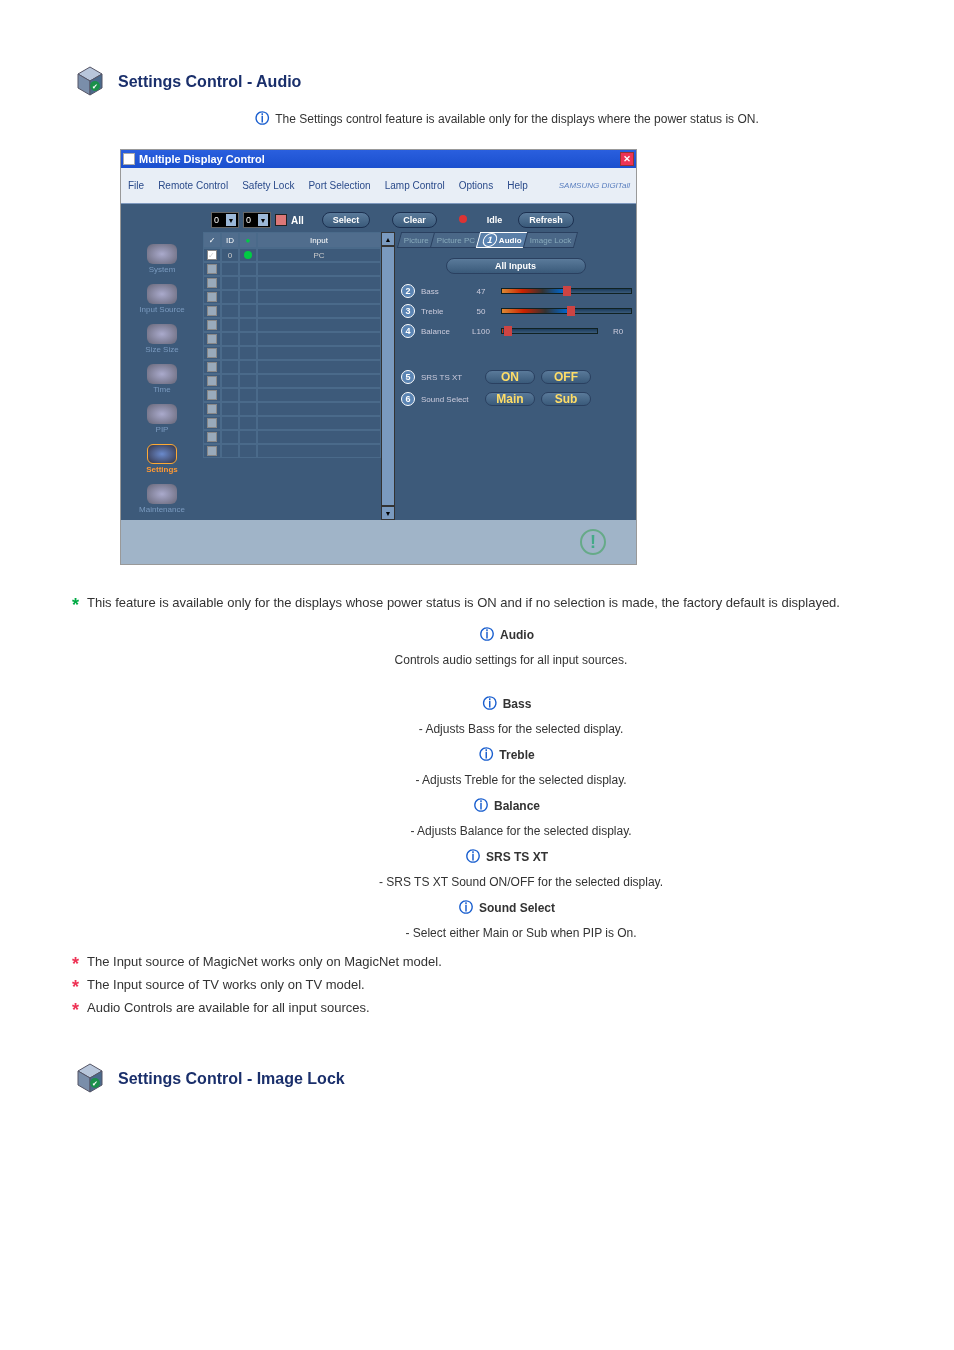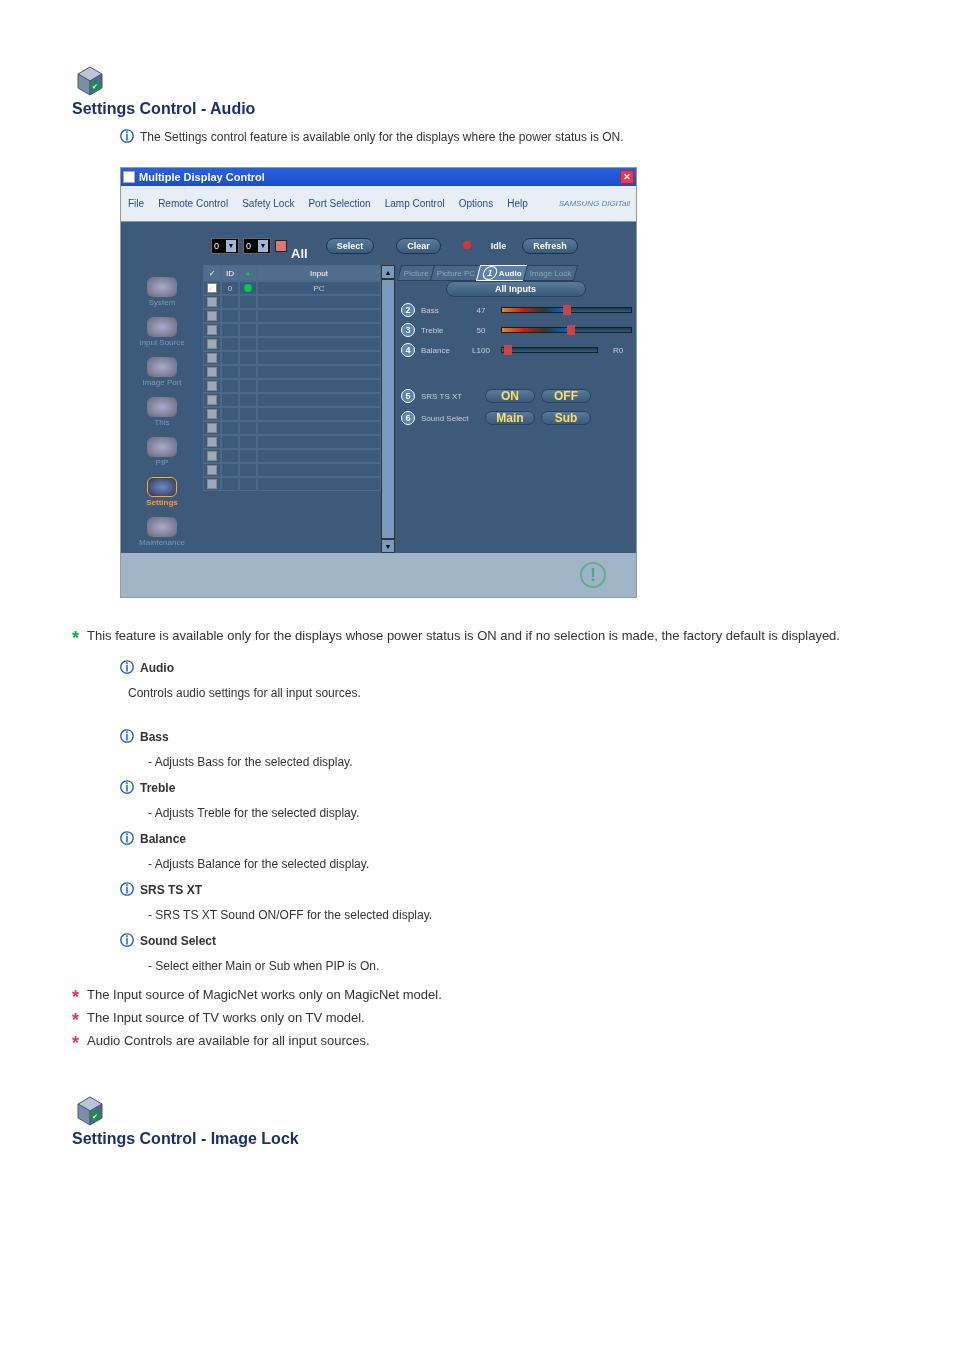--- a/index.html
+++ b/index.html
@@ -7,41 +7,42 @@
     width: 954px;
     height: 1350px;
     background: #fff;
     font-family: Arial, sans-serif;
     font-size: 12px;
     color: #333;
     position: relative;
   }
   .section-header {
     display: flex;
+    align-items: center;
     margin: 20px 0 8px 72px;
-    flex-direction: column;
   }
   .cube-icon {
     width: 36px;
     height: 36px;
     margin-right: 10px;
     position: relative;
   }
   .cube-icon svg { width: 36px; height: 36px; }
   .section-title {
     color: #1a2f6b;
     font-size: 16px;
     font-weight: bold;
   }
   .section-body {
     margin-left: 120px;
     margin-right: 60px;
     font-size: 12px;
     line-height: 1.5;
     color: #333;
+    text-align: center;
   }
   .section-body p { margin-bottom: 6px; }
 
   
   .screenshot {
     width: 517px;
     margin: 20px auto 30px 120px;
     border: 1px solid #999;
     background: #3d5a7a;
     font-size: 10px;
@@ -74,21 +75,21 @@
   .toprow {
     background:#3d5a7a;
     padding:8px 8px 4px 90px;
     display:flex;
     align-items:center;
     gap:4px;
   }
   .dd { width:28px;height:16px;background:#000;color:#fff;border:1px solid #666;font-size:9px;padding:0 2px;display:flex;align-items:center;justify-content:space-between;}
   .dd .arr{width:10px;height:12px;background:#9cb8d8;font-size:7px;display:flex;align-items:center;justify-content:center;color:#000;}
   .chkAll{width:12px;height:12px;background:#d77;border:1px solid #222;}
-  .lblAll{color:#fff;font-weight:bold;font-size:13px;margin-top:16px;}
+  .lblAll{color:#fff;font-weight:bold;font-size:10px;}
   .btn3d {
     background:linear-gradient(#5a7a9a,#3a5a7a);
     border:1px solid #1c3050;
     border-radius:10px;
     color:#fff;
     font-size:9px;
     font-weight:bold;
     padding:2px 10px;
     height:16px;
     display:flex;align-items:center;
@@ -117,21 +118,21 @@
   .chk{width:10px;height:10px;border:1px solid #888;background:#9ab;}
   .chk.on{background:#fff;}
   .led{width:8px;height:8px;border-radius:4px;background:#0c4;}
   .scrollbtn{width:14px;height:14px;background:#7a9abf;border:1px solid #333;color:#000;display:flex;align-items:center;justify-content:center;font-size:7px;}
   .rightpanel{flex:1;padding:0 4px 4px 4px;position:relative;}
   .tabs{display:flex;height:16px;}
   .tab{background:#4a6787;border:1px solid #2a4060;color:#8ab;font-size:8px;padding:2px 4px;transform:skewX(-15deg);margin-right:-2px;display:flex;align-items:center;}
   .tab span{transform:skewX(15deg);}
   .tab.active{background:#5a7fa8;color:#fff;font-weight:bold;border-color:#fff;}
   .circnum{width:14px;height:14px;border:1px solid #fff;border-radius:50%;background:#5a84b3;color:#fff;font-size:9px;font-weight:bold;display:flex;align-items:center;justify-content:center;}
-  .allinputs{background:linear-gradient(#5a7a9a,#3a5a7a);border:1px solid #2a4060;border-radius:10px;color:#fff;font-weight:bold;font-size:9px;padding:2px 30px;margin:0 auto;width:140px;text-align:center;}
+  .allinputs{background:linear-gradient(#5a7a9a,#3a5a7a);border:1px solid #2a4060;border-radius:10px;color:#fff;font-weight:bold;font-size:9px;padding:2px 30px;margin:10px auto;width:140px;text-align:center;}
   .ctrlrow{display:flex;align-items:center;gap:6px;margin:6px 0 6px 2px;}
   .ctrllbl{color:#ccd;font-size:8px;width:40px;}
   .ctrlval{color:#ccd;font-size:8px;width:28px;text-align:center;}
   .slider{flex:1;height:6px;background:linear-gradient(#1a3a5a,#3a5a7a);border:1px solid #122;position:relative;}
   .sliderfill{height:100%;background:linear-gradient(90deg,#d83,#c20,#333,#06c);}
   .thumb{position:absolute;width:8px;height:10px;background:#c44;top:-3px;}
   .togglerow{display:flex;align-items:center;gap:6px;margin:8px 0 6px 2px;}
   .togglelbl{color:#ccd;font-size:8px;width:58px;}
   .togglebtn{background:linear-gradient(#5a7a9a,#3a5a7a);border:1px solid #2a4060;border-radius:8px;color:#fd6;font-size:12px;font-weight:bold;width:50px;height:14px;display:flex;align-items:center;justify-content:center;}
   .footer{height:44px;background:#a0b4c8;display:flex;justify-content:flex-end;align-items:center;padding-right:30px;}
@@ -213,25 +214,25 @@
       <div class="navitem">
           <div class="nav-ico"></div>
           <span>System</span>
         </div>
       <div class="navitem">
           <div class="nav-ico"></div>
           <span>Input Source</span>
         </div>
       <div class="navitem">
           <div class="nav-ico"></div>
-          <span>Image Port</span>
+          <span>Size Size</span>
         </div>
       <div class="navitem">
           <div class="nav-ico"></div>
-          <span>This</span>
+          <span>Time</span>
         </div>
       <div class="navitem">
           <div class="nav-ico"></div>
           <span>PIP</span>
         </div>
       <div class="navitem active">
           <div class="nav-ico settings"></div>
           <span>Settings</span>
         </div>
       <div class="navitem">

